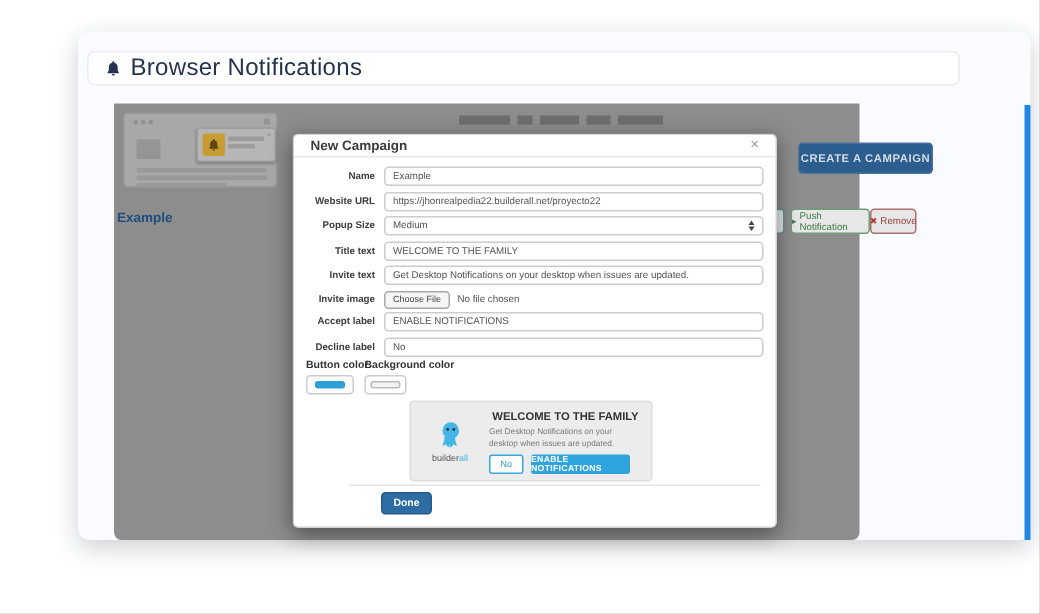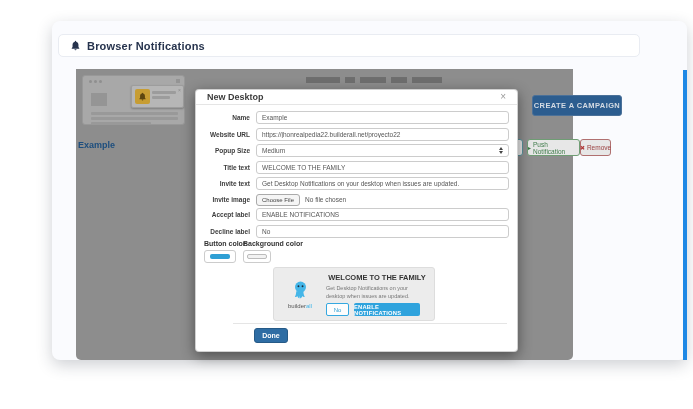--- a/index.html
+++ b/index.html
@@ -7,21 +7,21 @@
   *{box-sizing:border-box;}
 
   
   .card{position:absolute;left:52px;top:21px;width:635px;height:339px;
     background:#fafbfe;border-radius:8px;box-shadow:0 5px 16px rgba(30,40,60,.22);}
 
   
   .header-bar{position:absolute;left:6px;top:13px;width:582px;height:23px;
     background:#fff;border:1px solid #e9ecf2;border-radius:5px;
     display:flex;align-items:center;padding-left:11px;gap:6px;}
-  .header-title{font-size:11px;font-weight:bold;color:#26334d;letter-spacing:.2px;}
+  .header-title{font-size:16px;font-weight:normal;color:#26334d;letter-spacing:.2px;}
   .bell-svg{width:11px;height:11px;fill:#26334d;flex:none;}
 
   
   .panel{position:absolute;left:24px;top:48px;width:497px;height:291px;
     background:#8d8d8d;border-radius:0 0 5px 5px;}
 
   
   .illus{position:absolute;left:6px;top:6px;width:103px;height:50px;
     background:#a8a8a8;border:1px solid #989898;border-radius:3px;}
   .illus .dots{position:absolute;left:6px;top:4px;display:flex;gap:2px;}
@@ -172,21 +172,21 @@
       <span class="icon-x">✖</span>
       <span>Remove</span>
     </div>
   </div>
 
   <div class="right-accent"></div>
 </div>
 
 <div class="modal">
   <div class="m-head">
-    <span class="m-title">New Desktop</span>
+    <span class="m-title">New Campaign</span>
     <span class="m-close">×</span>
   </div>
 
   <div class="frow" style="top:21px">
     <span class="flabel">Name</span>
     <input class="finput" value="Example" style="">
   </div>
 
   <div class="frow" style="top:38px">
     <span class="flabel">Website URL</span>

